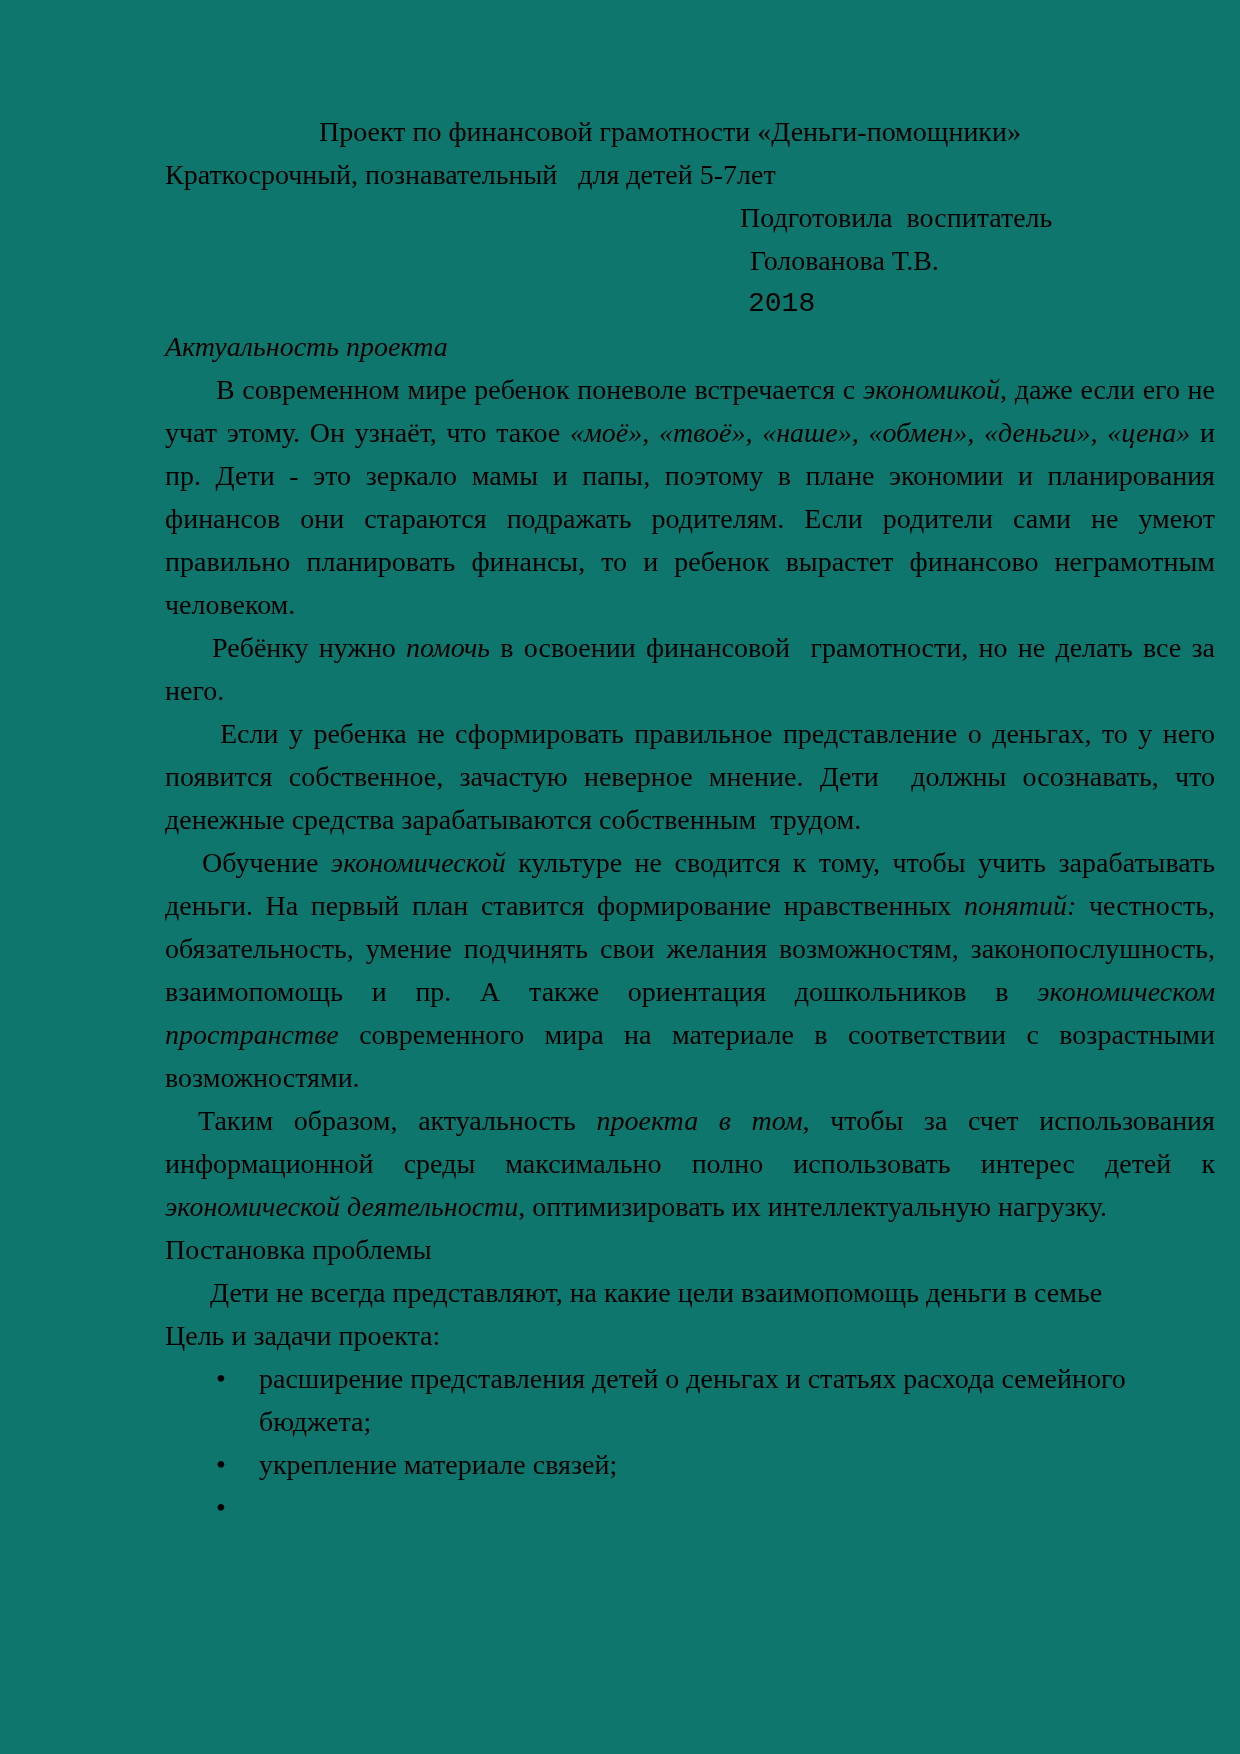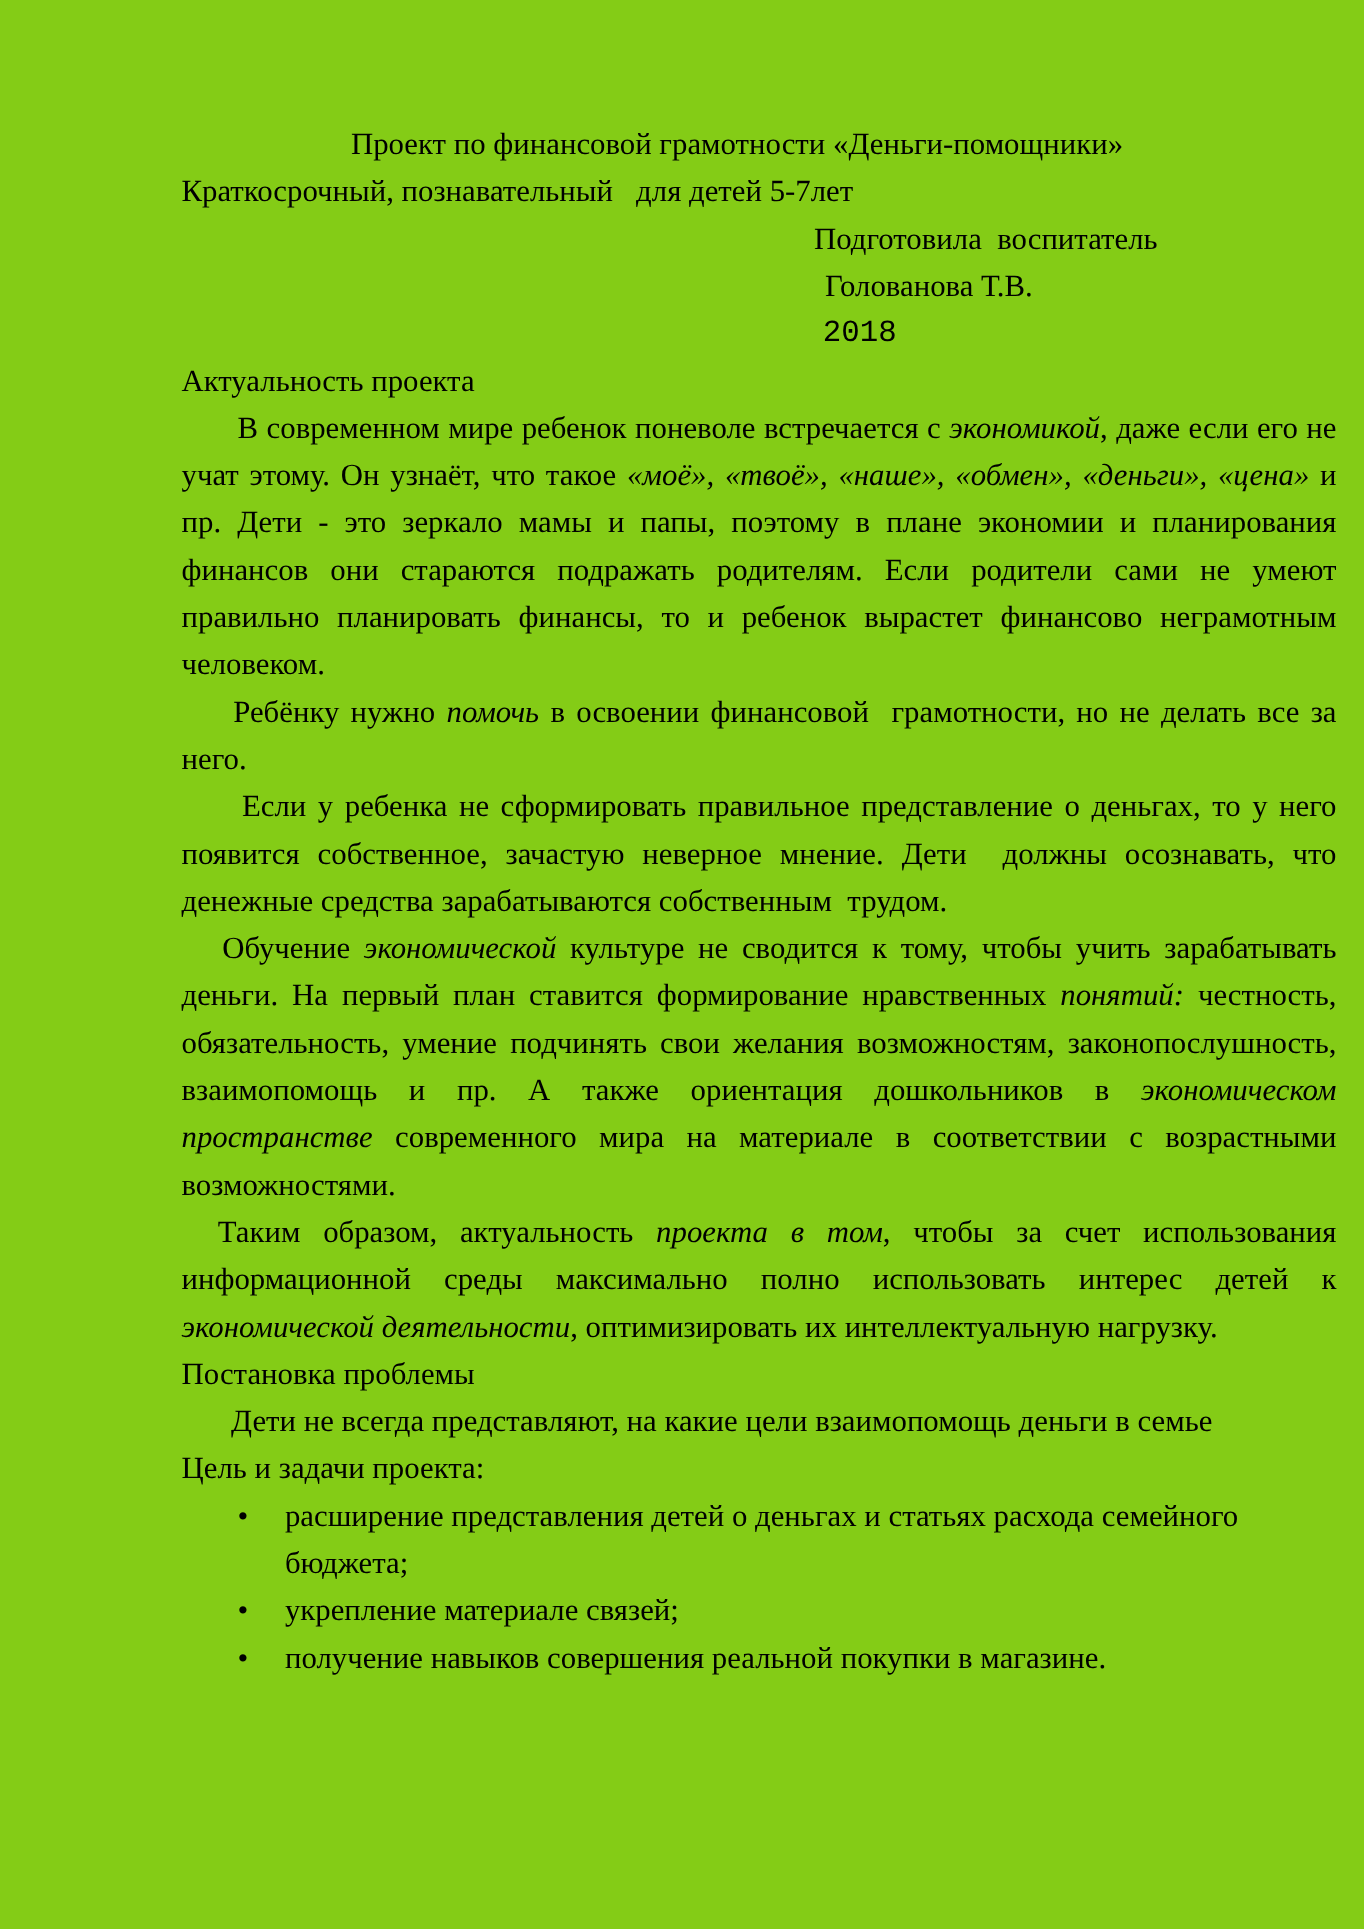--- a/index.html
+++ b/index.html
@@ -13,38 +13,38 @@
     font-family: "Liberation Serif", serif;
     font-size: 28px;
     color: #000000;
     overflow: hidden;
   }
   .page {
     box-sizing: border-box;
     width: 1240px;
     height: 1754px;
     padding: 110px 25px 0 165px;
-    background: #84cc16;
+    background: #0f766e;
   }
   .page p, .page h2 {
     margin: 0;
     line-height: 43px;
     font-size: 28px;
     font-weight: normal;
   }
   em { font-style: italic; }
 
   .title    { font-weight: bold; text-align: center; padding-right: 40px; }
   .subtitle { text-align: left; padding-right: 85px; margin-top: 17px; }
   .prepared { padding-left: 575px; margin-top: 26px; }
   .author   { padding-left: 585px; margin-top: 26px; font-weight: bold; }
   .year     { padding-left: 583px; margin-top: 16px; font-family: Liberation Mono, monospace; }
 
   .h { font-weight: bold; }
-  .h-relevance { margin: 25px 0 0 71px; }
+  .h-relevance { margin: 25px 0 0 71px; font-style: italic; }
   .h-problem   { margin: 3px  0 0 71px; }
   .h-goal      { margin: 24px 0 0 65px; }
 
   .just { text-align: justify; }
   .p1 { margin-top: 17px; text-indent: 51px; }
   .p2 { margin-top: 25px; text-indent: 55px; }
   .p3 { margin-top: 23px; text-indent: 47px; }
   .p4 { margin-top: 0;    text-indent: 37px; }
   .p5 { margin-top: 0;    text-indent: 33px; }
 
@@ -98,16 +98,15 @@
     <span>расширение представления детей о деньгах и статьях расхода семейного бюджета;</span>
   </p>
 
   <p class="bullet bullet-2">
     <span class="dot">•</span>
     <span>укрепление материале связей;</span>
   </p>
 
   <p class="bullet bullet-3">
     <span class="dot">•</span>
-    <span>получение навыков совершения реальной покупки в магазине.</span>
   </p>
 
 </div>
 
 </body></html>

